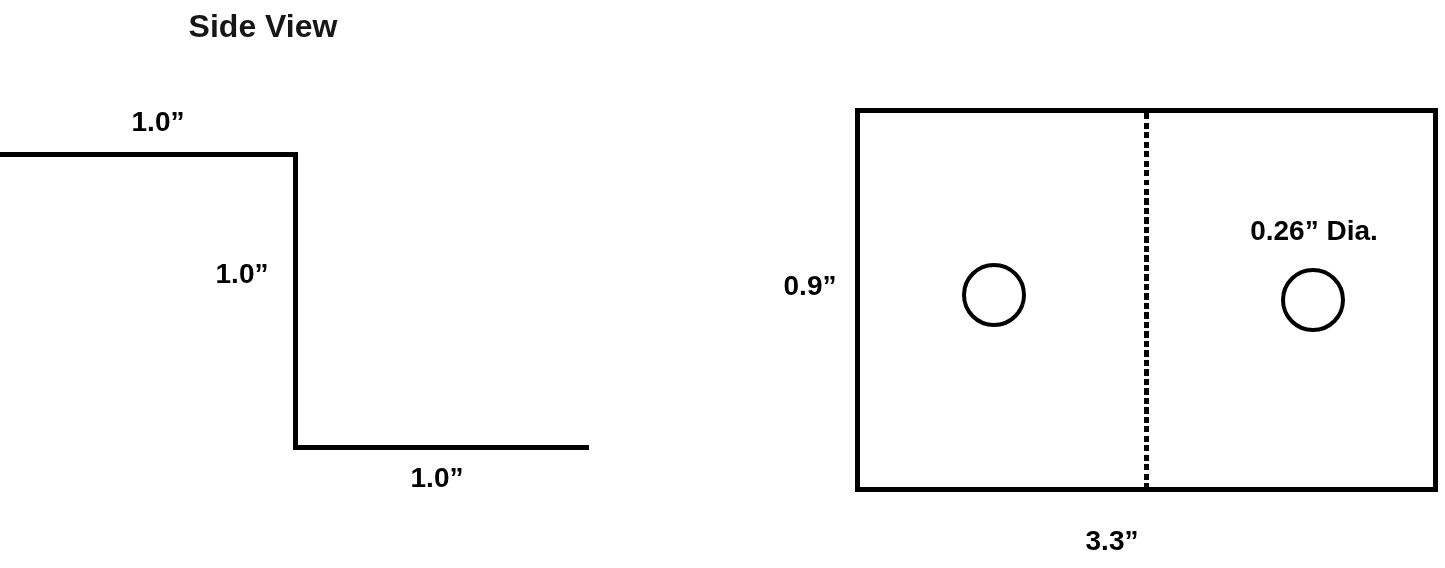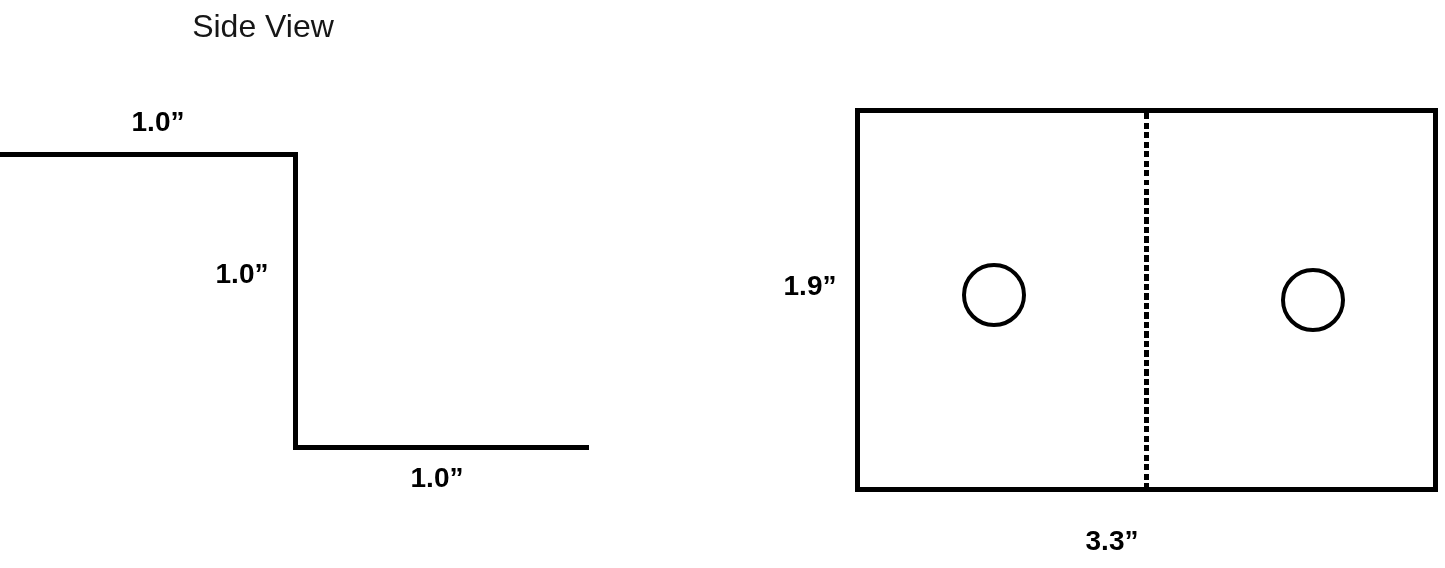--- a/index.html
+++ b/index.html
@@ -10,21 +10,21 @@
     width: 1445px;
     height: 568px;
     background: #ffffff;
     position: relative;
     overflow: hidden;
     font-family: "Liberation Sans", "DejaVu Sans", sans-serif;
   }
   .view-title {
     position: absolute;
     font-size: 32px;
-    font-weight: 400;
+    font-weight: 700;
     line-height: 1;
     color: #161616;
     transform: translateX(-50%);
     white-space: nowrap;
   }
   .dim-label {
     position: absolute;
     font-size: 28px;
     font-weight: 700;
     line-height: 1;
@@ -98,18 +98,19 @@
 
   <div class="dim-label" id="dim-side-bottom">1.0”</div>
 
 
   <div id="plan-rect">
     <div id="fold-centerline"></div>
     <div class="hole" id="hole-left"></div>
     <div class="hole" id="hole-right"></div>
   </div>
 
-  <div class="dim-label" id="dim-plan-height">1.9”</div>
+  <div class="dim-label" id="dim-plan-height">0.9”</div>
 
   <div class="dim-label" id="dim-plan-width">3.3”</div>
 
+  <div class="dim-label" id="hole-dia-label">0.26” Dia.</div>
 
 </div>
 
 </body></html>

